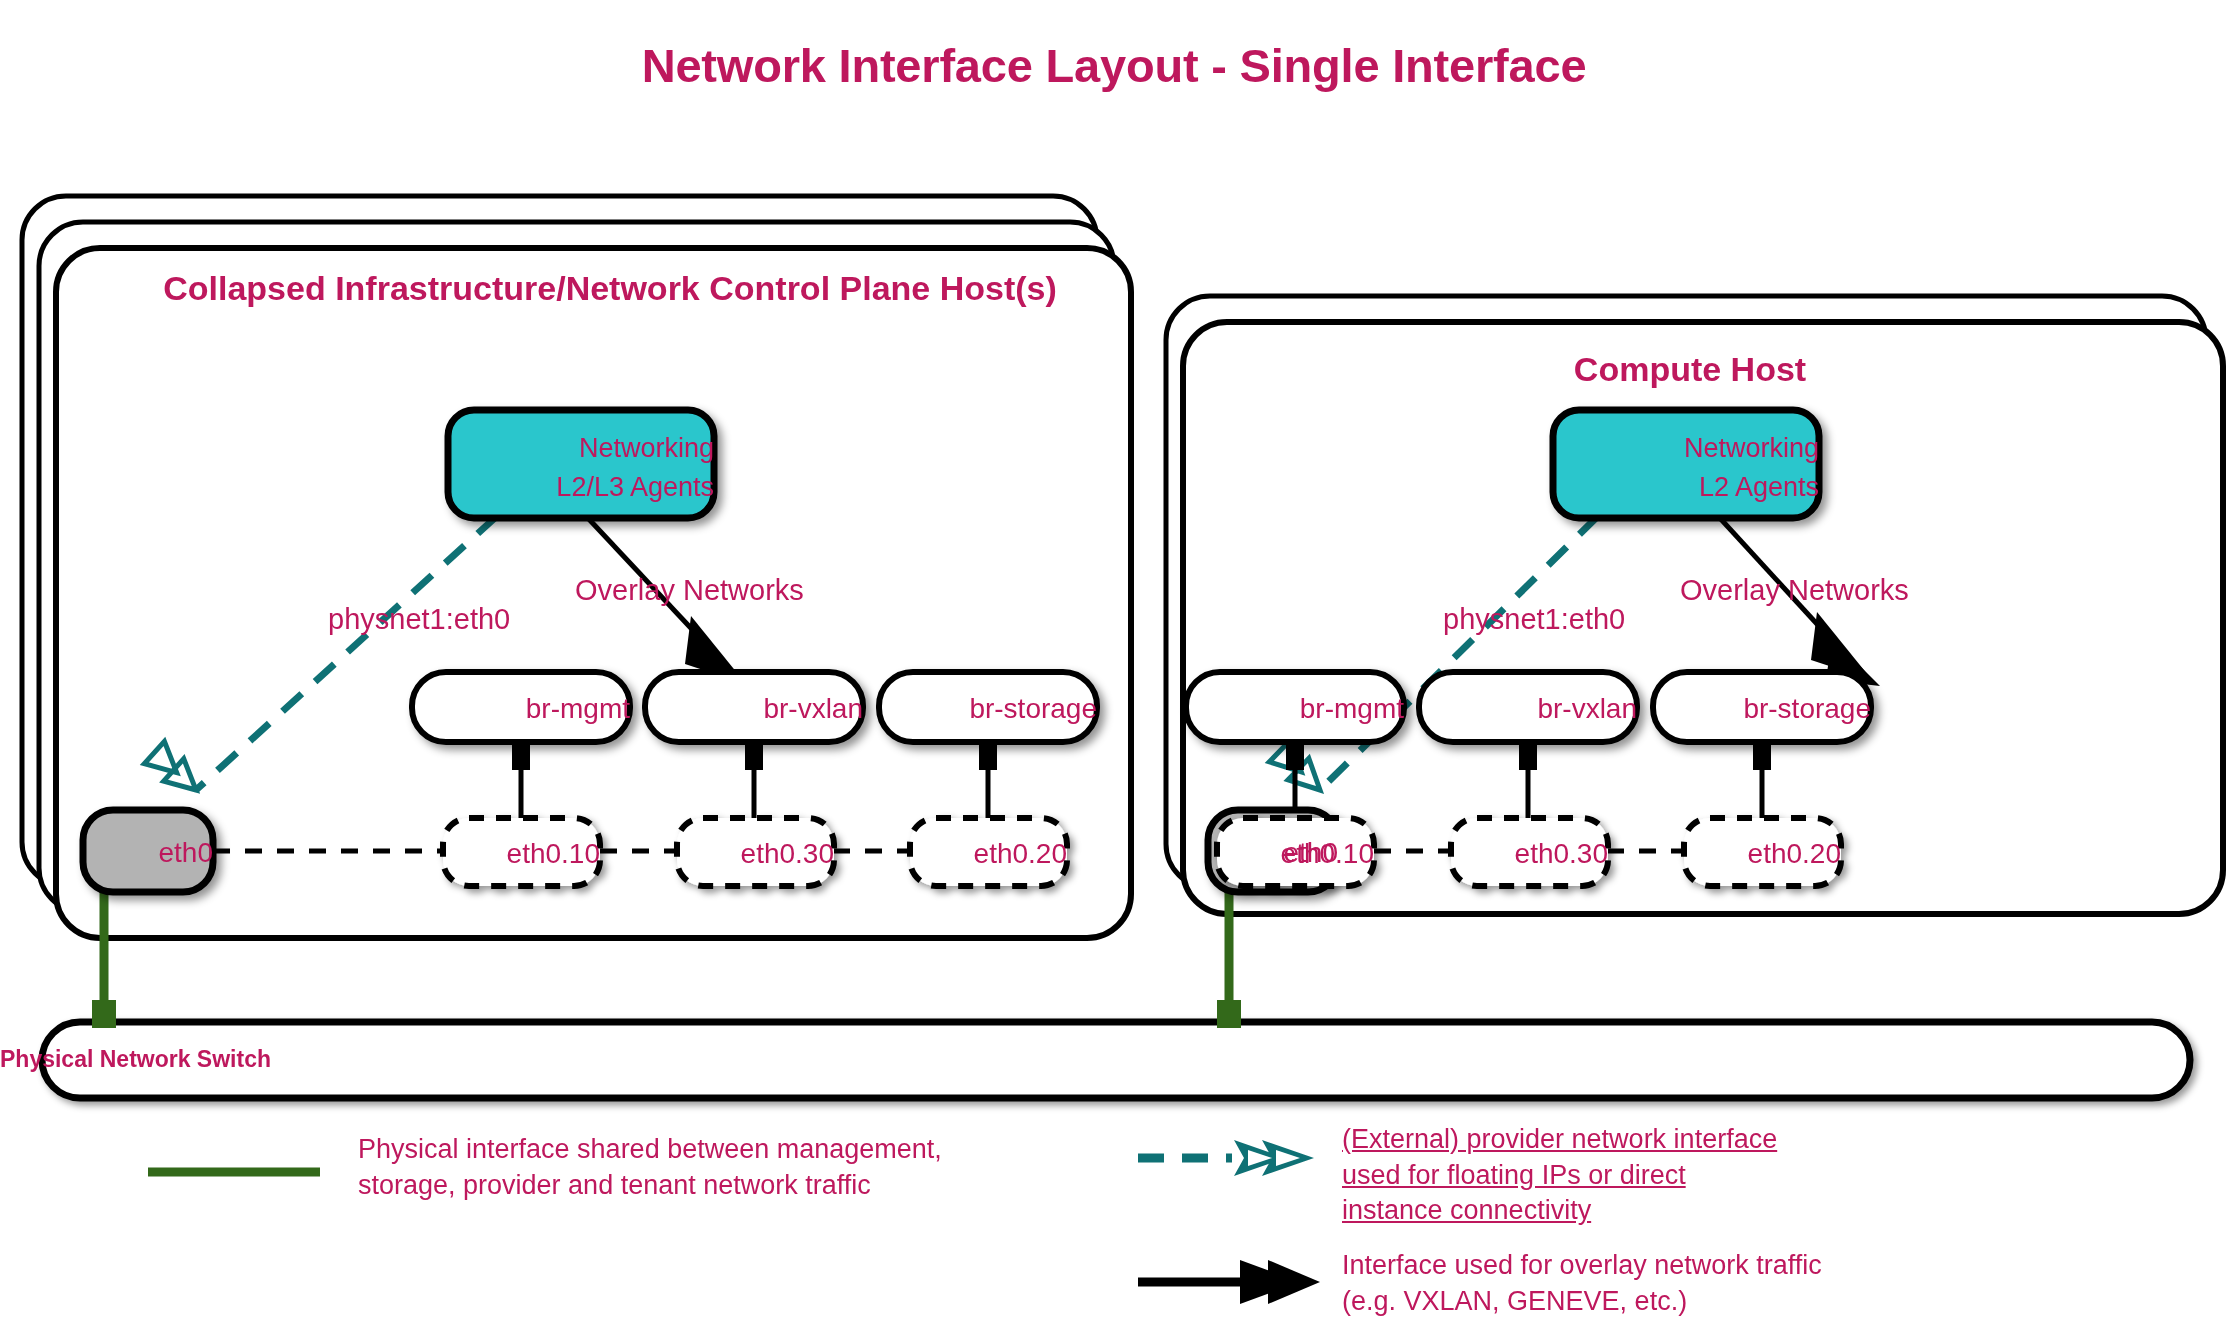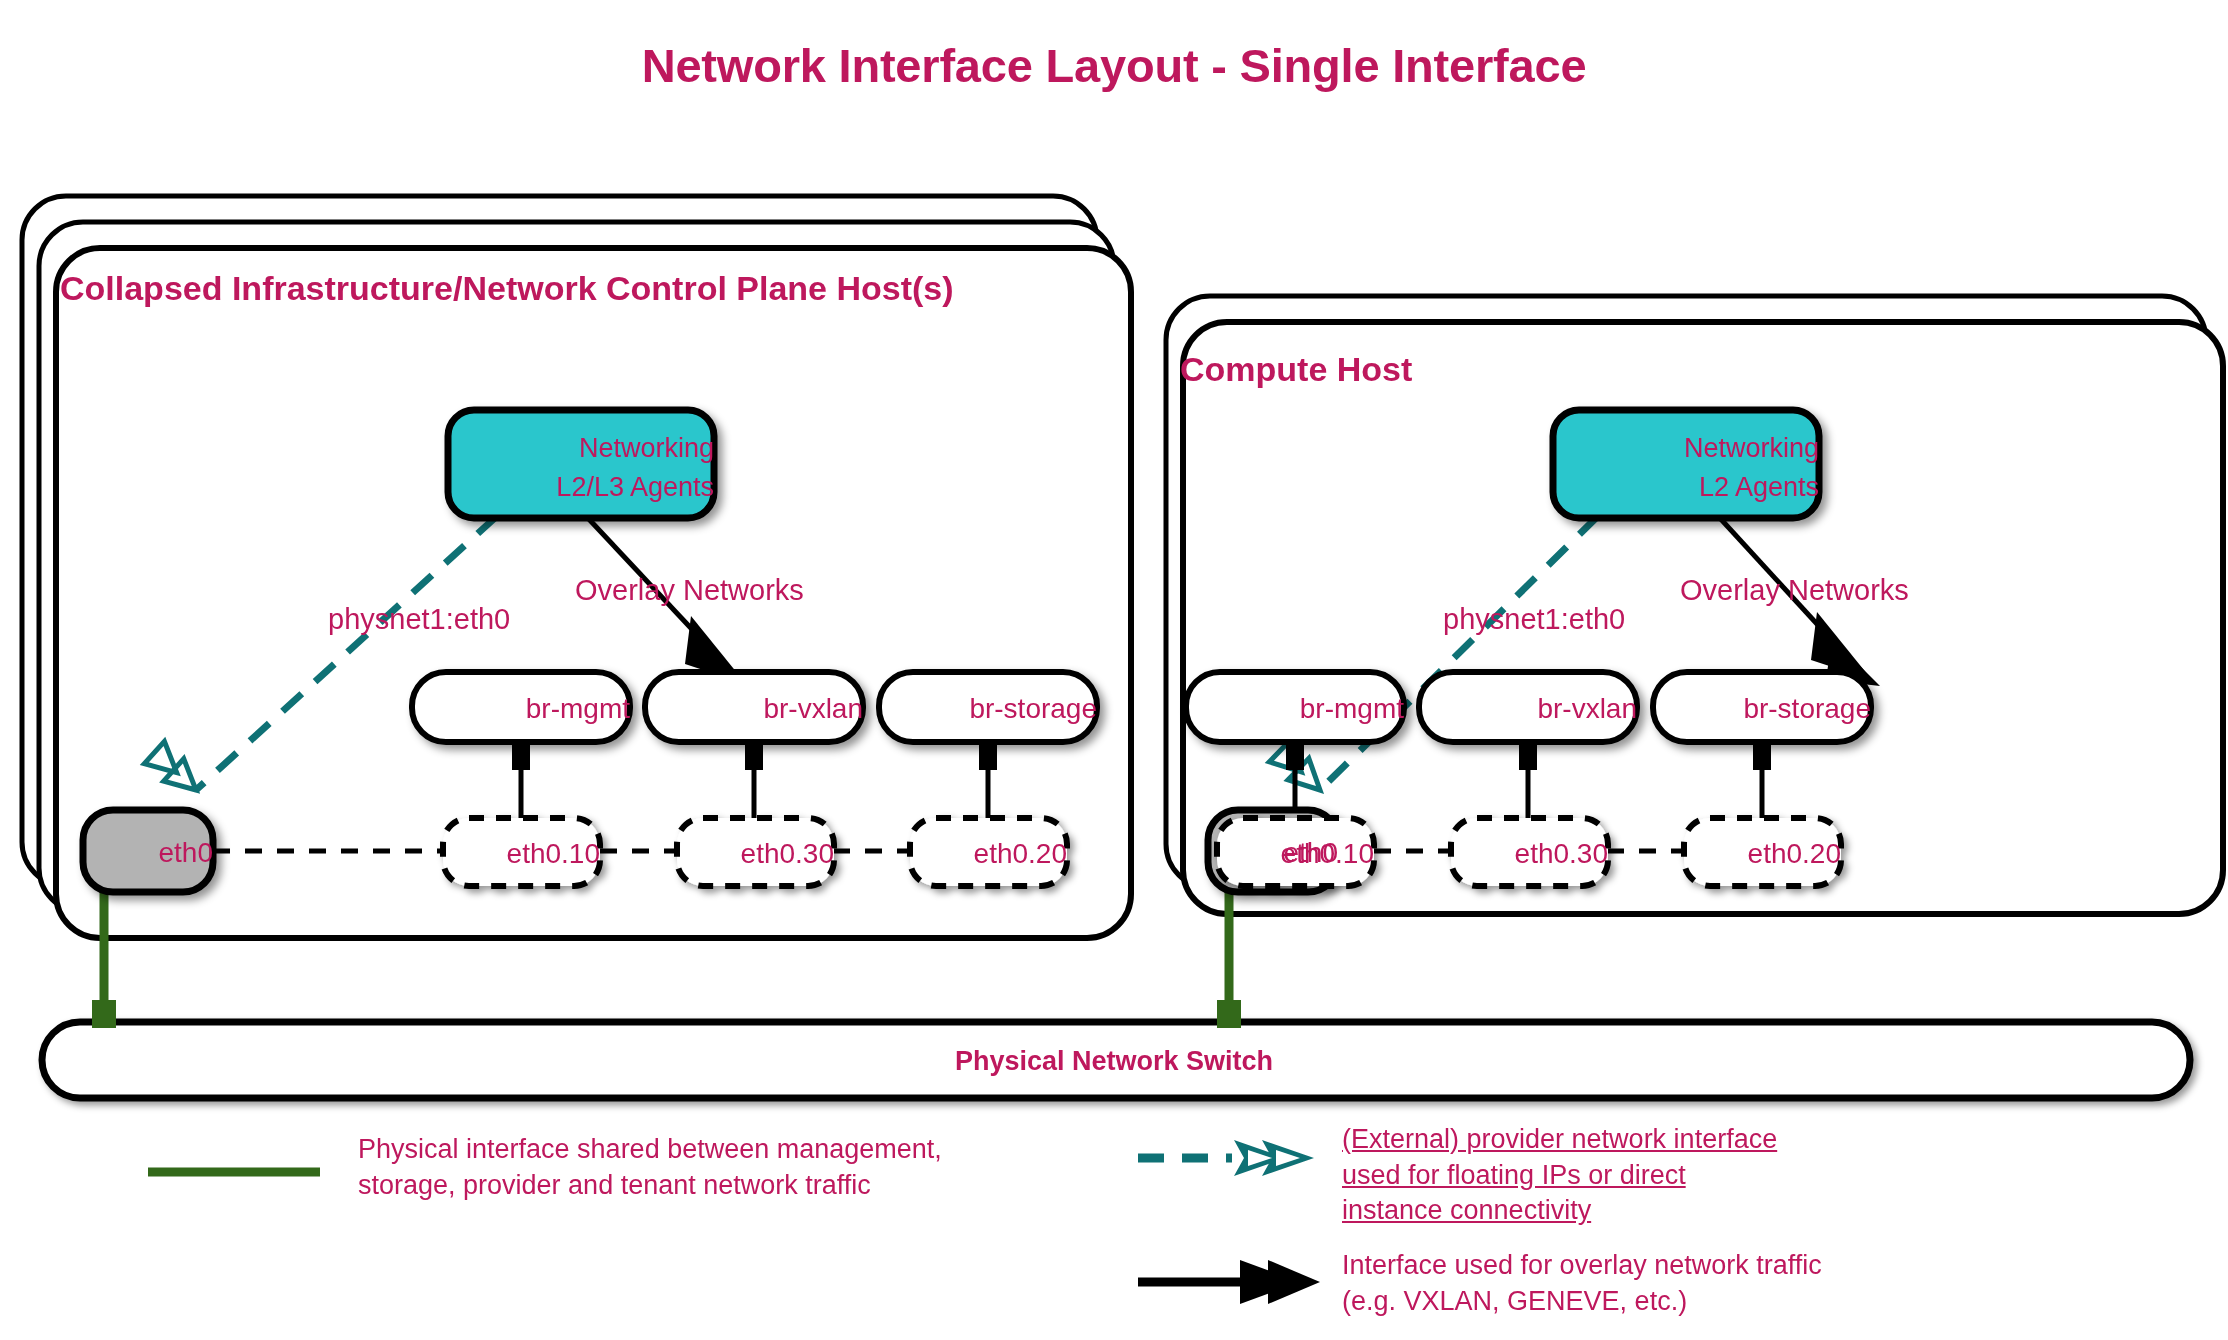--- a/index.html
+++ b/index.html
@@ -36,21 +36,21 @@
     top: 38px;
     width: 2228px;
     text-align: center;
     font-size: 47px;
     font-weight: bold;
     letter-spacing: -0.2px;
   }
   .host-title {
     font-size: 34px;
     font-weight: bold;
-    text-align: left;
+    text-align: center;
   }
   #host-left-title {
     left: 60px;
     top: 265px;
     width: 1100px;
     line-height: 1.38;
     white-space: normal;
   }
   #host-right-title {
     left: 1180px;
@@ -67,22 +67,21 @@
     line-height: 1.45;
     white-space: normal;
   }
   .edge-label {
     font-size: 29px;
   }
   #switch-label {
     left: 0;
     top: 1046px;
     width: 2228px;
-    text-align: center;
-    font-size: 27px;
+    font-size: 23px;
     font-weight: bold;
   }
   .legend-text {
     font-size: 27px;
     line-height: 1.32;
     white-space: normal;
   }
   #legend-phys-text { left: 358px; top: 1132px; width: 600px; }
   #legend-prov-text { left: 1342px; top: 1122px; width: 620px; text-decoration: underline; }
   #legend-ovl-text  { left: 1342px; top: 1248px; width: 620px; }

